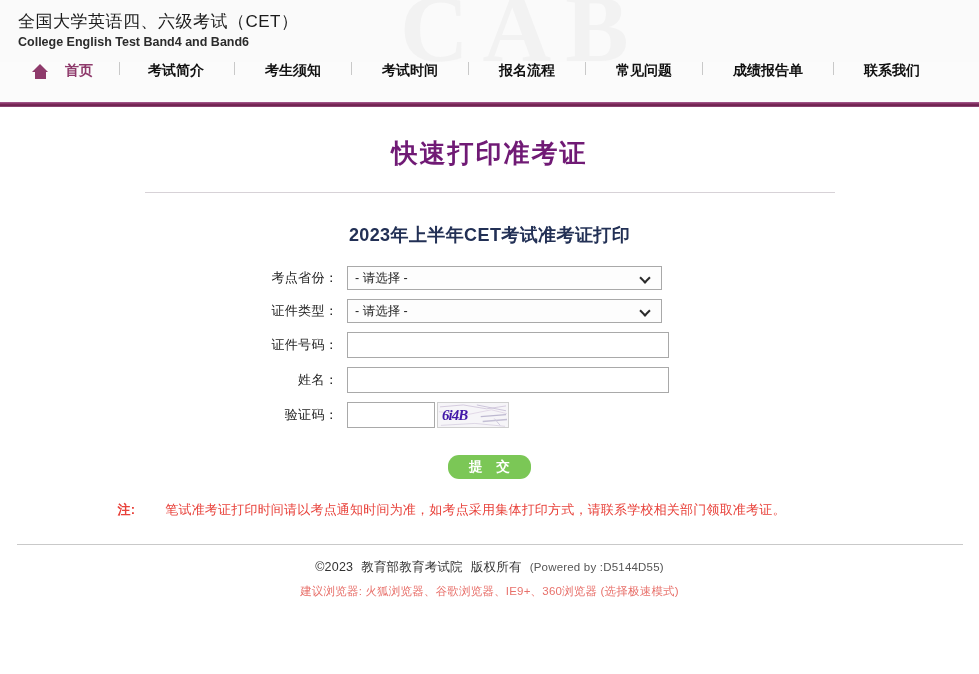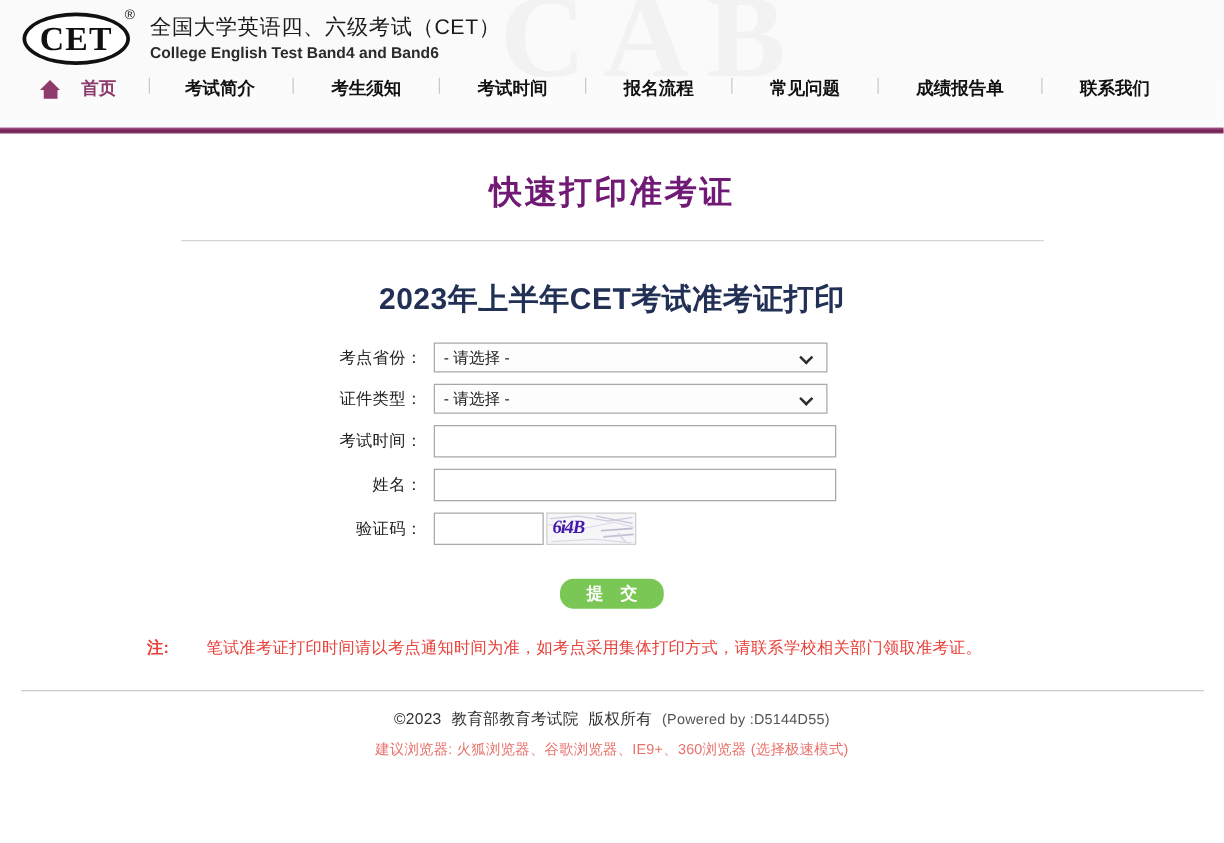--- a/index.html
+++ b/index.html
@@ -152,21 +152,21 @@
     padding-top: 29px;
   }
   .title-rule {
     width: 690px;
     height: 1px;
     margin: 21px auto 0;
     background: #d7d2d7;
   }
   .form-title {
     text-align: center;
-    font-size: 24px;
+    font-size: 18px;
     font-weight: bold;
     color: #223055;
     letter-spacing: .4px;
     margin-top: 30px;
   }
 
   
   .form {
     margin-top: 19px;
   }
@@ -322,25 +322,20 @@
     color: #e8716b;
     letter-spacing: .2px;
   }
 </style>
 </head>
 <body>
 
 <div class="header">
   <div class="header-watermark">CAB</div>
   <div class="header-inner">
-    <div class="logo-wrap">
-      <div class="logo-oval"></div>
-      <div class="logo-text">CET</div>
-      <div class="logo-reg">®</div>
-    </div>
     <div>
       <div class="site-title-cn">全国大学英语四、六级考试（CET）</div>
       <div class="site-title-en">College English Test Band4 and Band6</div>
     </div>
   </div>
 </div>
 
 <div class="nav">
   <div class="nav-item active">
     <span class="nav-home-icon"></span>
@@ -382,21 +377,21 @@
 
     <div class="form-row">
       <div class="form-label">证件类型：</div>
       <div class="field-select">
         <span>- 请选择 -</span>
         <span class="chev"></span>
       </div>
     </div>
 
     <div class="form-row">
-      <div class="form-label">考试时间：</div>
+      <div class="form-label">证件号码：</div>
       <input class="field-text" type="text" value="" style="">
     </div>
 
     <div class="form-row">
       <div class="form-label">姓名：</div>
       <input class="field-text" type="text" value="" style="">
     </div>
 
     <div class="form-row">
       <div class="form-label">验证码：</div>

